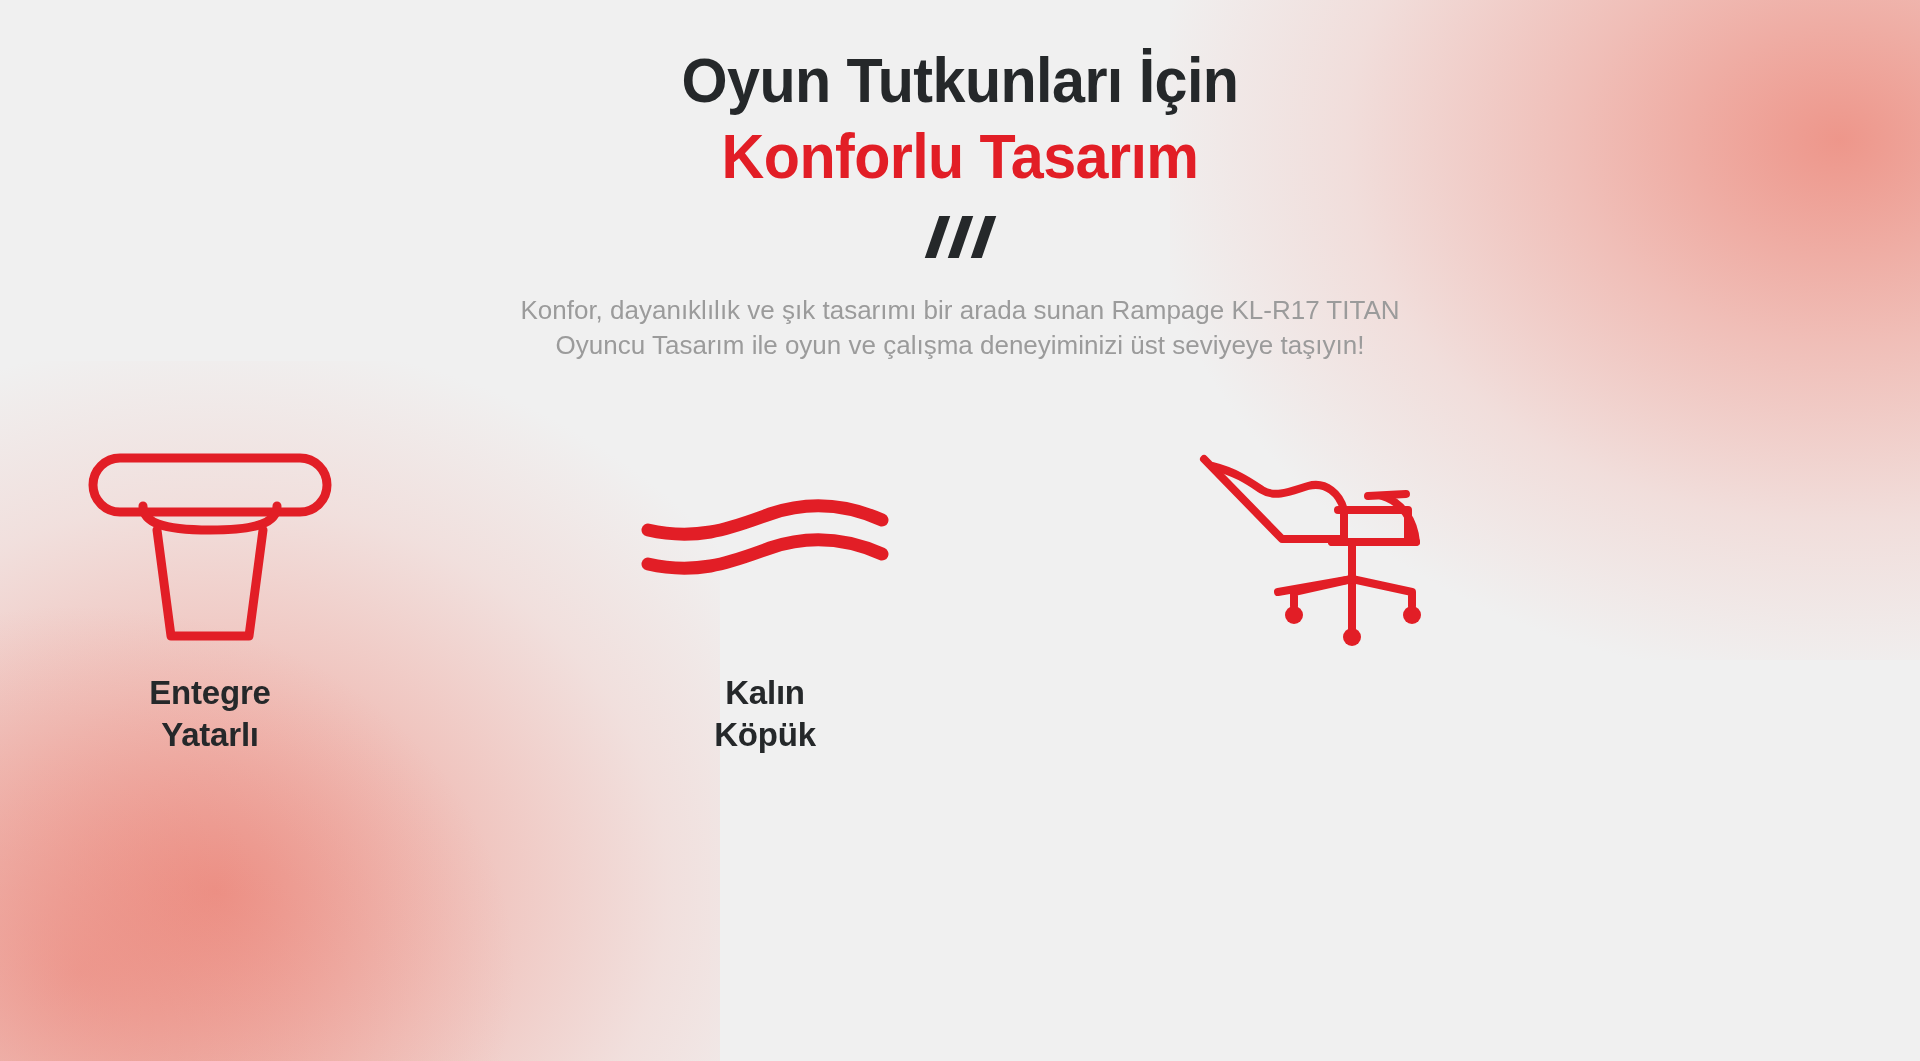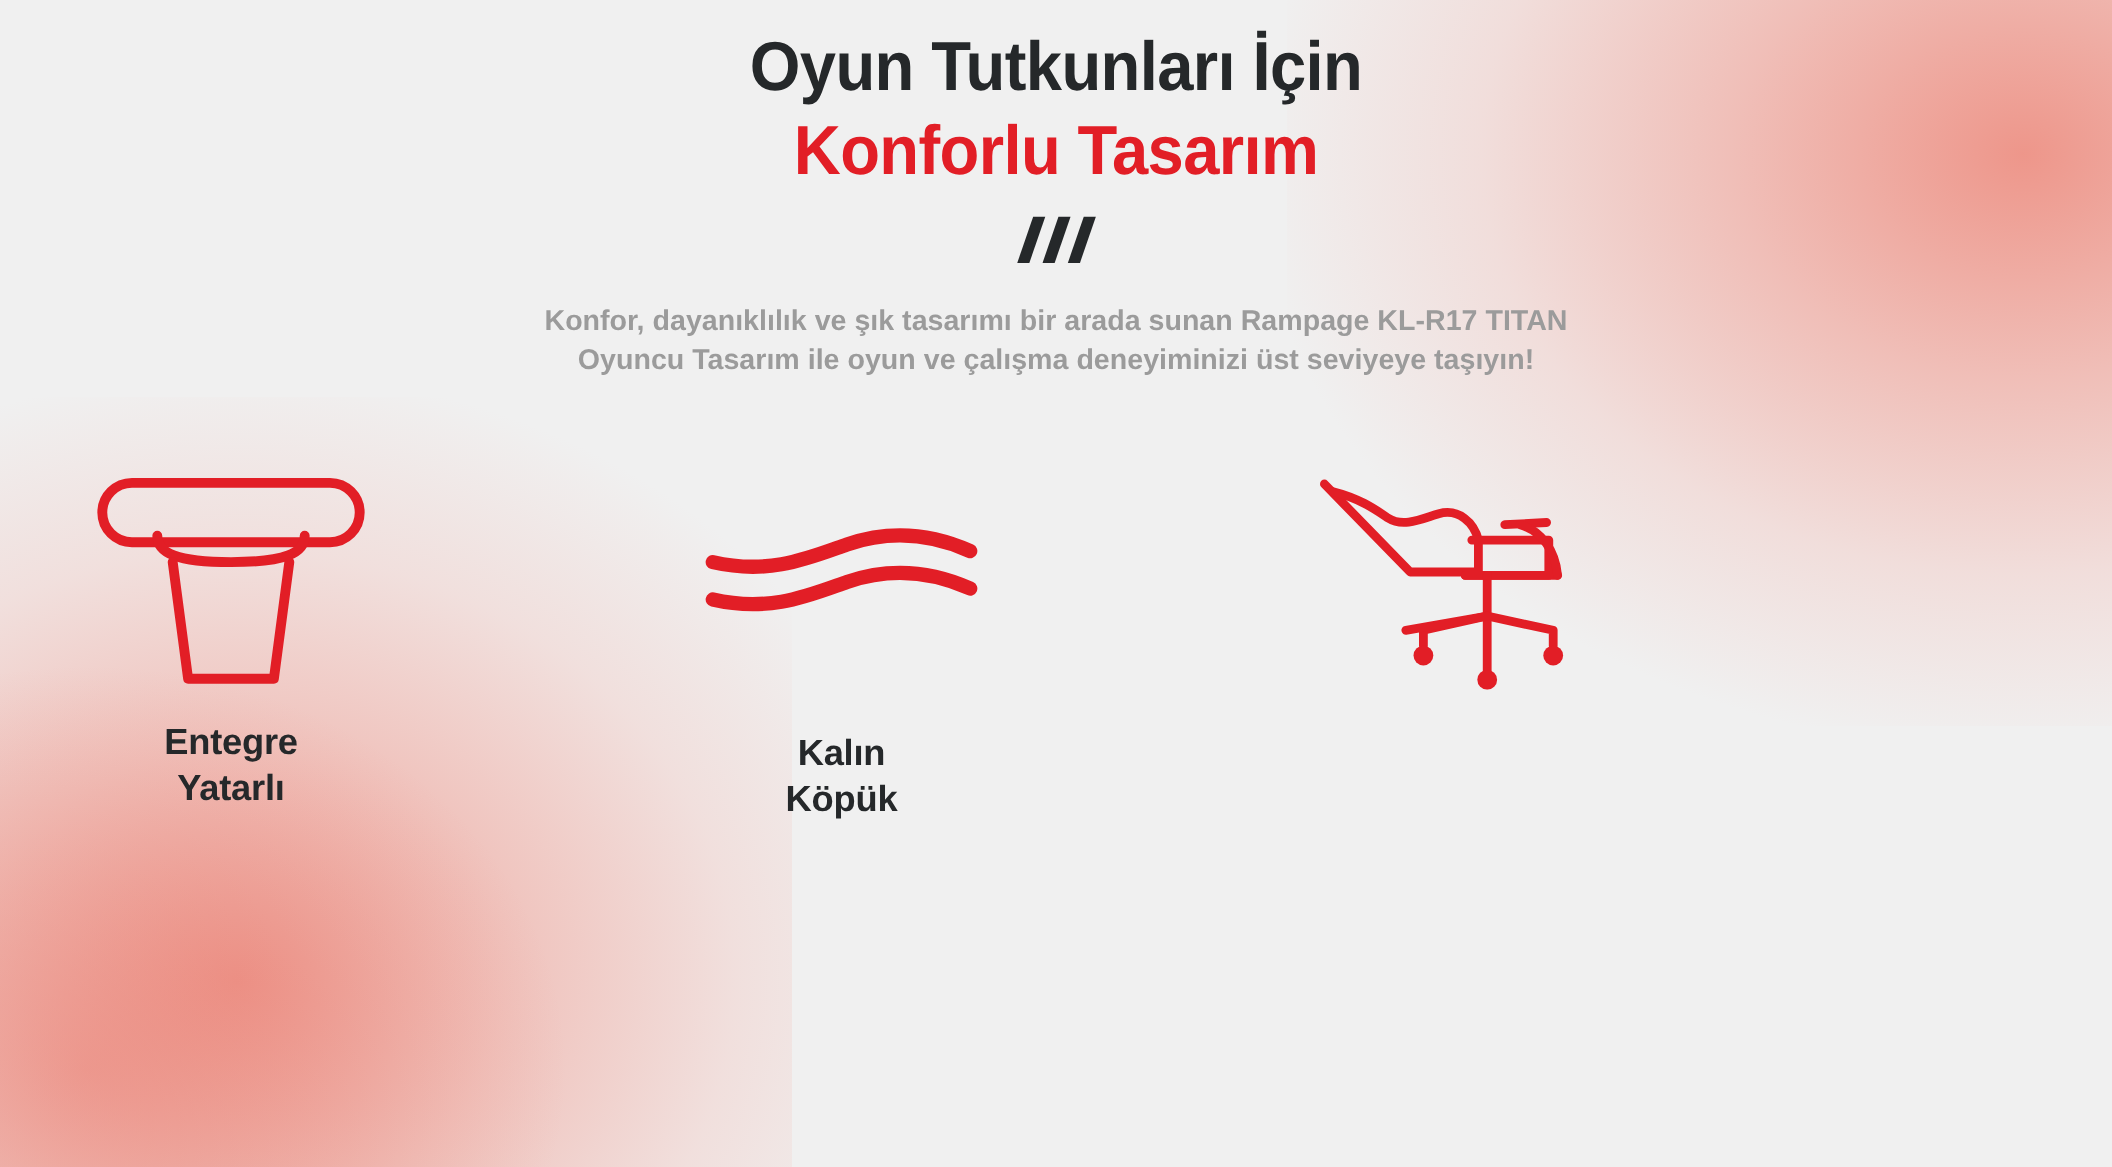--- a/index.html
+++ b/index.html
@@ -59,21 +59,21 @@
     background: radial-gradient(ellipse at 42% 58%,
                 rgba(233,110,96,0.42) 0%,
                 rgba(240,240,240,0.0) 70%);
   }
 
   
   .header {
     position: relative;
     z-index: 3;
     text-align: center;
-    padding-top: 25px;
+    padding-top: 44px;
   }
   .headline {
     margin: 0;
     font-family: "Liberation Sans", sans-serif;
     font-weight: bold;
     font-size: 63px;
     line-height: 1.15;
     letter-spacing: -0.6px;
     color: #25282a;
     transform: scaleX(0.94);
@@ -99,40 +99,40 @@
     transform: skewX(-19deg);
   }
 
   
   .subtitle {
     margin: 34px auto 0;
     width: 1180px;
     font-size: 26px;
     line-height: 1.36;
     color: #9b9b9b;
-    font-weight: bold;
+    font-weight: normal;
   }
   .subtitle-line { display: block; }
 
   
   .features {
     position: relative;
     z-index: 3;
     margin-top: 62px;
     display: flex;
     align-items: flex-start;
   }
   .feature {
     width: 420px;
     display: flex;
     flex-direction: column;
     align-items: center;
   }
   .feature-armrest  { margin-right: 135px; }
-  .feature-foam     { margin-right: 135px; gap: 10px; }
+  .feature-foam     { margin-right: 135px; }
 
   .feature-icon {
     height: 240px;
     display: flex;
     align-items: center;
     justify-content: center;
   }
   .feature-label {
     margin-top: 6px;
     font-size: 33px;

